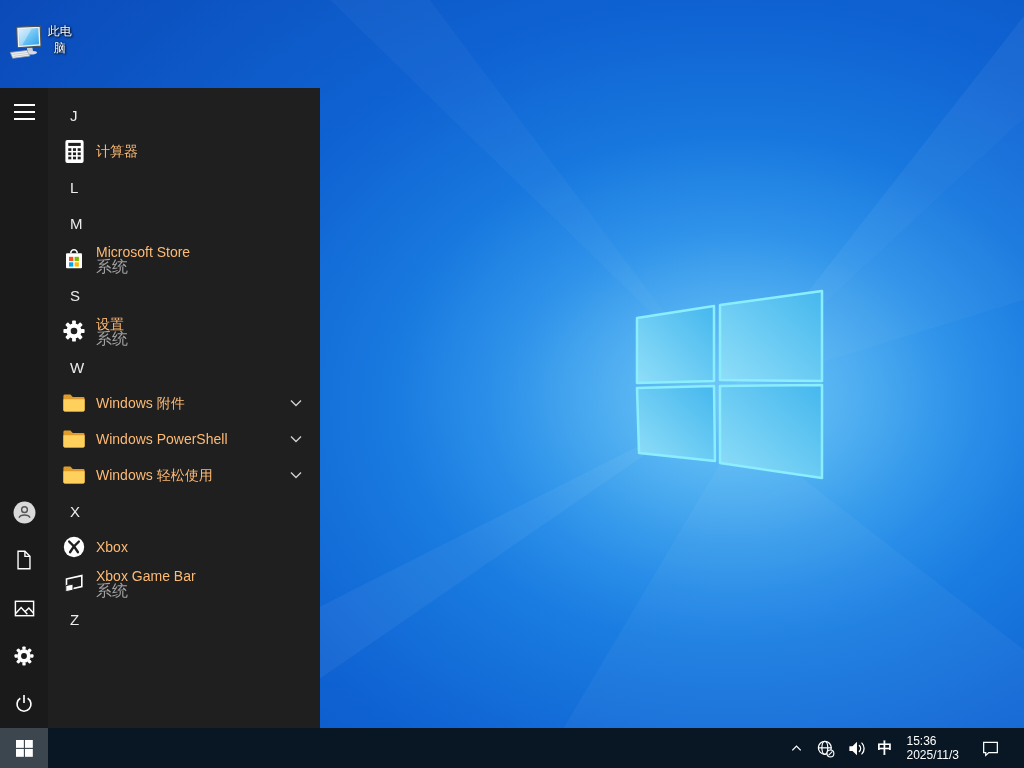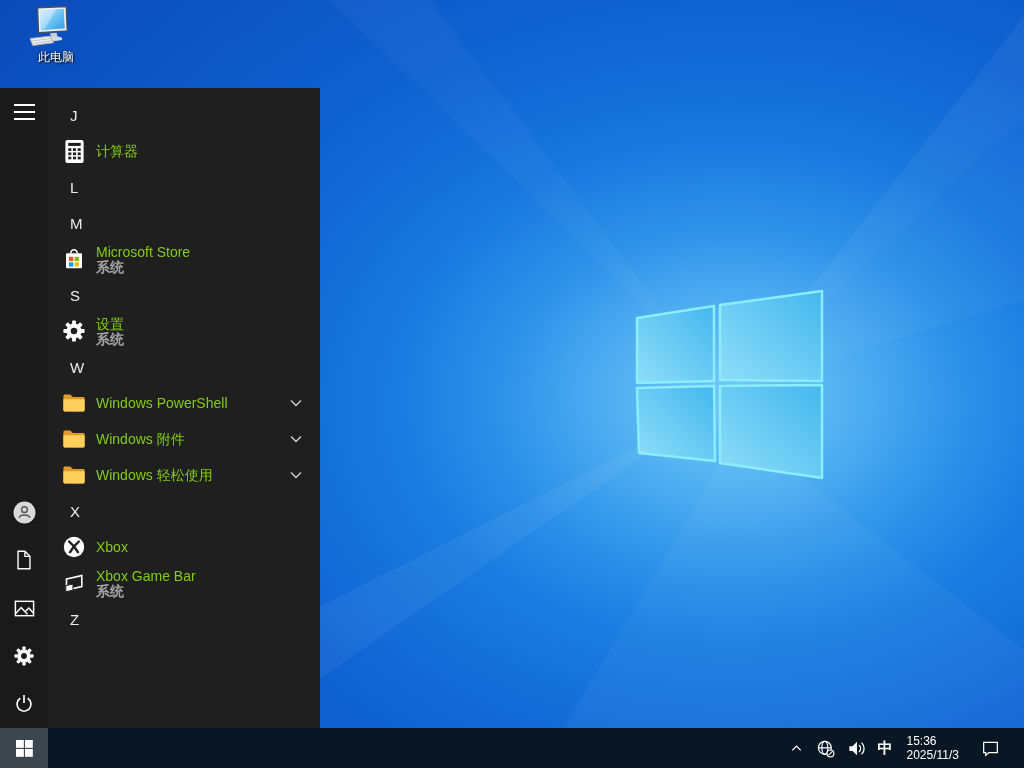--- a/index.html
+++ b/index.html
@@ -6,22 +6,22 @@
   html,body { background:#000; }
   .screen {
     position:relative; width:1024px; height:768px; overflow:hidden;
     font-family:"Liberation Sans","DejaVu Sans",sans-serif;
     background:#0b52c4;
   }
   .wallpaper, .wallpaper svg { position:absolute; left:0; top:0; width:1024px; height:768px; }
 
   
   .desktop-icon {
-    position:absolute; left:8px; top:6px; width:66px;
-    display:flex; flex-direction:column; align-items:flex-end; cursor:pointer;
+    position:absolute; left:8px; top:22px; width:66px;
+    display:flex; flex-direction:row; align-items:flex-start; cursor:pointer;
   }
   .desktop-icon-label {
     margin-top:1px; font-size:12px; color:#fff; text-align:center;
     text-shadow:1px 1px 2px rgba(0,0,0,.9), 0 0 3px rgba(0,0,0,.7);
   }
 
   
   .start-menu {
     position:absolute; left:0; top:88px; width:320px; height:640px;
     display:flex; background:#1f1f1f; color:#fff;
@@ -39,22 +39,22 @@
   .rail-bottom { display:flex; flex-direction:column; }
 
   .app-list { flex:1; padding-top:9px; overflow:hidden; }
   .row { height:36px; display:flex; align-items:center; cursor:pointer; }
   .row.header .letter { margin-left:22px; font-size:15px; color:#ececec; }
   .app-icon {
     width:24px; height:24px; margin-left:14px; flex:0 0 24px;
     display:flex; align-items:center; justify-content:center;
   }
   .labels { margin-left:10px; display:flex; flex-direction:column; justify-content:center; min-width:0; }
-  .labels .title { font-size:14px; line-height:16px; color:#84cc16; white-space:nowrap; }
-  .labels .sub { font-size:14px; line-height:14px; color:#a2a2a2;font-weight:bold; }
+  .labels .title { font-size:14px; line-height:16px; color:#fdba74; white-space:nowrap; }
+  .labels .sub { font-size:16px; line-height:14px; color:#a2a2a2; }
   .chev { margin-left:auto; margin-right:18px; display:flex; }
 
   
   .taskbar {
     position:absolute; left:0; top:728px; width:1024px; height:40px;
     background:#081723; display:flex; align-items:stretch;
   }
   .start-btn {
     width:48px; border:none; background:#3b464e; cursor:pointer;
     display:flex; align-items:center; justify-content:center; padding:0;
@@ -274,38 +274,38 @@
         <span class="letter">W</span>
       </div>
         <div class="row app">
         <span class="app-icon">
             <svg width="26" height="22" viewBox="0 0 26 22">
               <path d="M1.5,3.5 a1.6,1.6 0 0 1 1.6,-1.6 h6 l2.6,2.6 h11.2 a1.6,1.6 0 0 1 1.6,1.6 v12.4 a1.6,1.6 0 0 1 -1.6,1.6 h-19.8 a1.6,1.6 0 0 1 -1.6,-1.6 z" fill="#e09b2d"></path>
               <path d="M1.5,7 h23 v11.5 a1.6,1.6 0 0 1 -1.6,1.6 h-19.8 a1.6,1.6 0 0 1 -1.6,-1.6 z" fill="#ffd05c"></path>
             </svg>
           </span>
         <span class="labels">
-          <span class="title">Windows PowerShell</span>
+          <span class="title">Windows 附件</span>
 
         </span>
         <span class="chev">
           <svg width="12" height="8" viewBox="0 0 12 8" fill="none" stroke="#cfcfcf" stroke-width="1.4">
             <path d="M1,1.5 L6,6.5 L11,1.5"></path>
           </svg>
         </span>
       </div>
         <div class="row app">
         <span class="app-icon">
             <svg width="26" height="22" viewBox="0 0 26 22">
               <path d="M1.5,3.5 a1.6,1.6 0 0 1 1.6,-1.6 h6 l2.6,2.6 h11.2 a1.6,1.6 0 0 1 1.6,1.6 v12.4 a1.6,1.6 0 0 1 -1.6,1.6 h-19.8 a1.6,1.6 0 0 1 -1.6,-1.6 z" fill="#e09b2d"></path>
               <path d="M1.5,7 h23 v11.5 a1.6,1.6 0 0 1 -1.6,1.6 h-19.8 a1.6,1.6 0 0 1 -1.6,-1.6 z" fill="#ffd05c"></path>
             </svg>
           </span>
         <span class="labels">
-          <span class="title">Windows 附件</span>
+          <span class="title">Windows PowerShell</span>
 
         </span>
         <span class="chev">
           <svg width="12" height="8" viewBox="0 0 12 8" fill="none" stroke="#cfcfcf" stroke-width="1.4">
             <path d="M1,1.5 L6,6.5 L11,1.5"></path>
           </svg>
         </span>
       </div>
         <div class="row app">
         <span class="app-icon">

